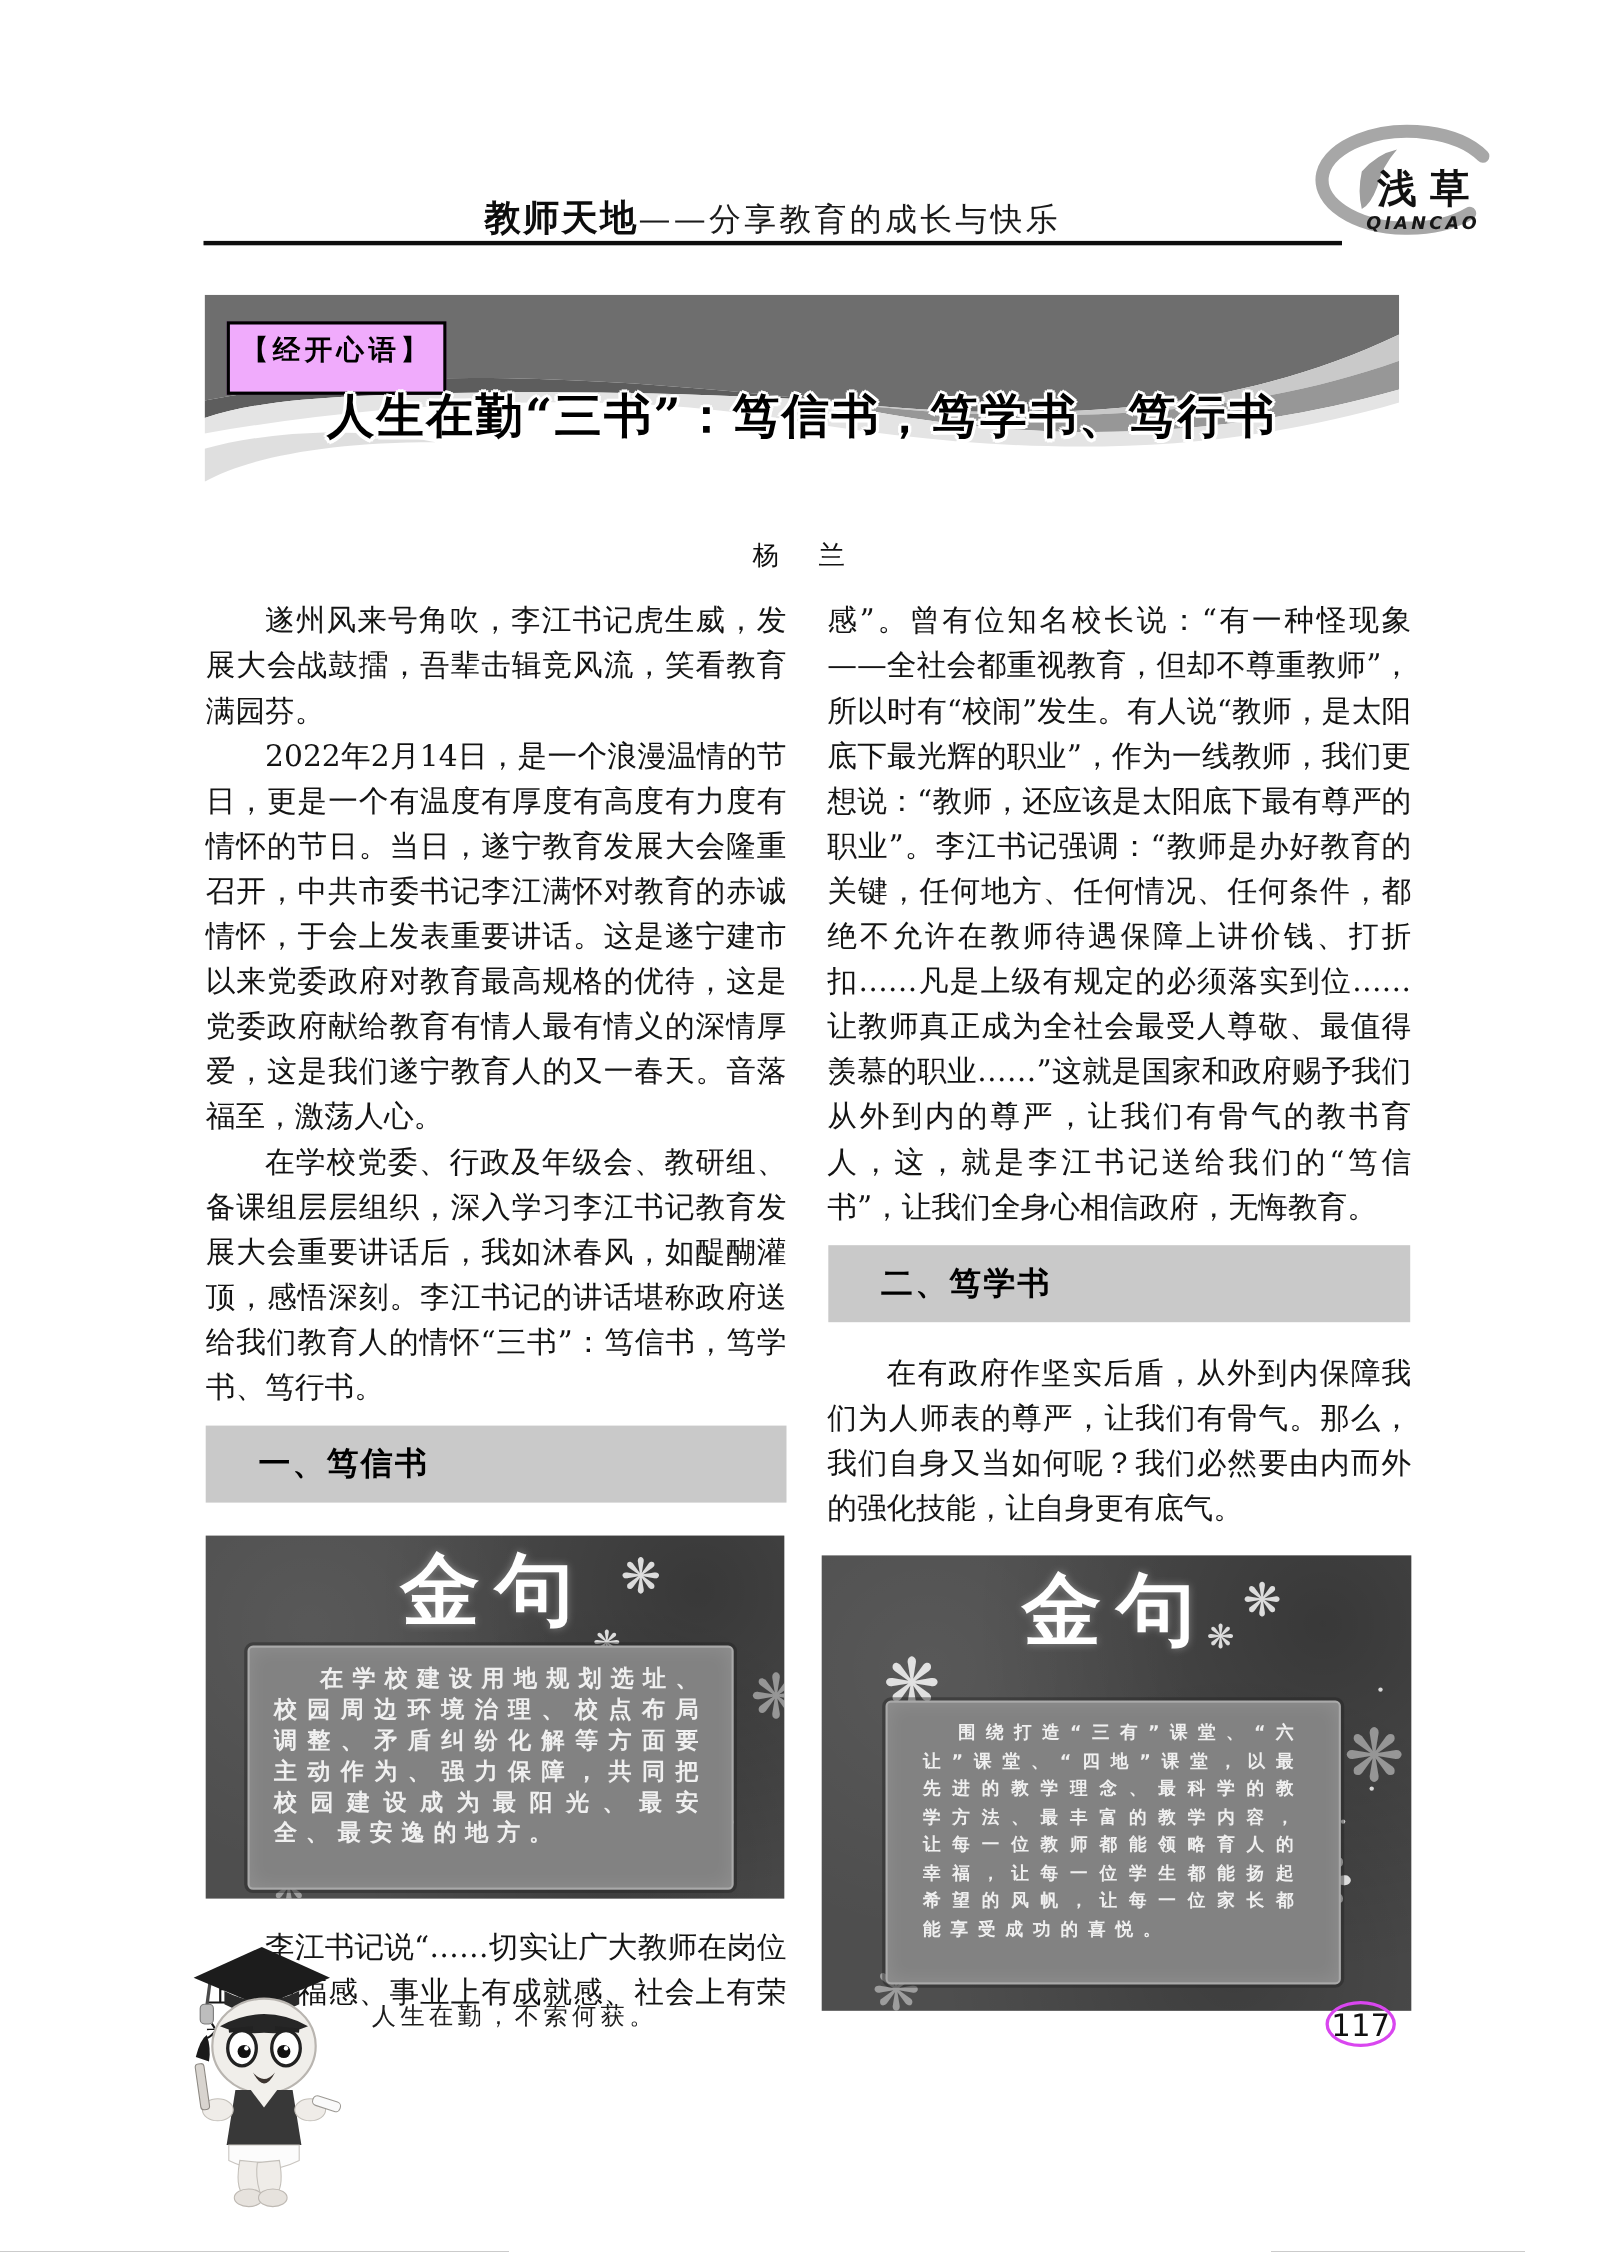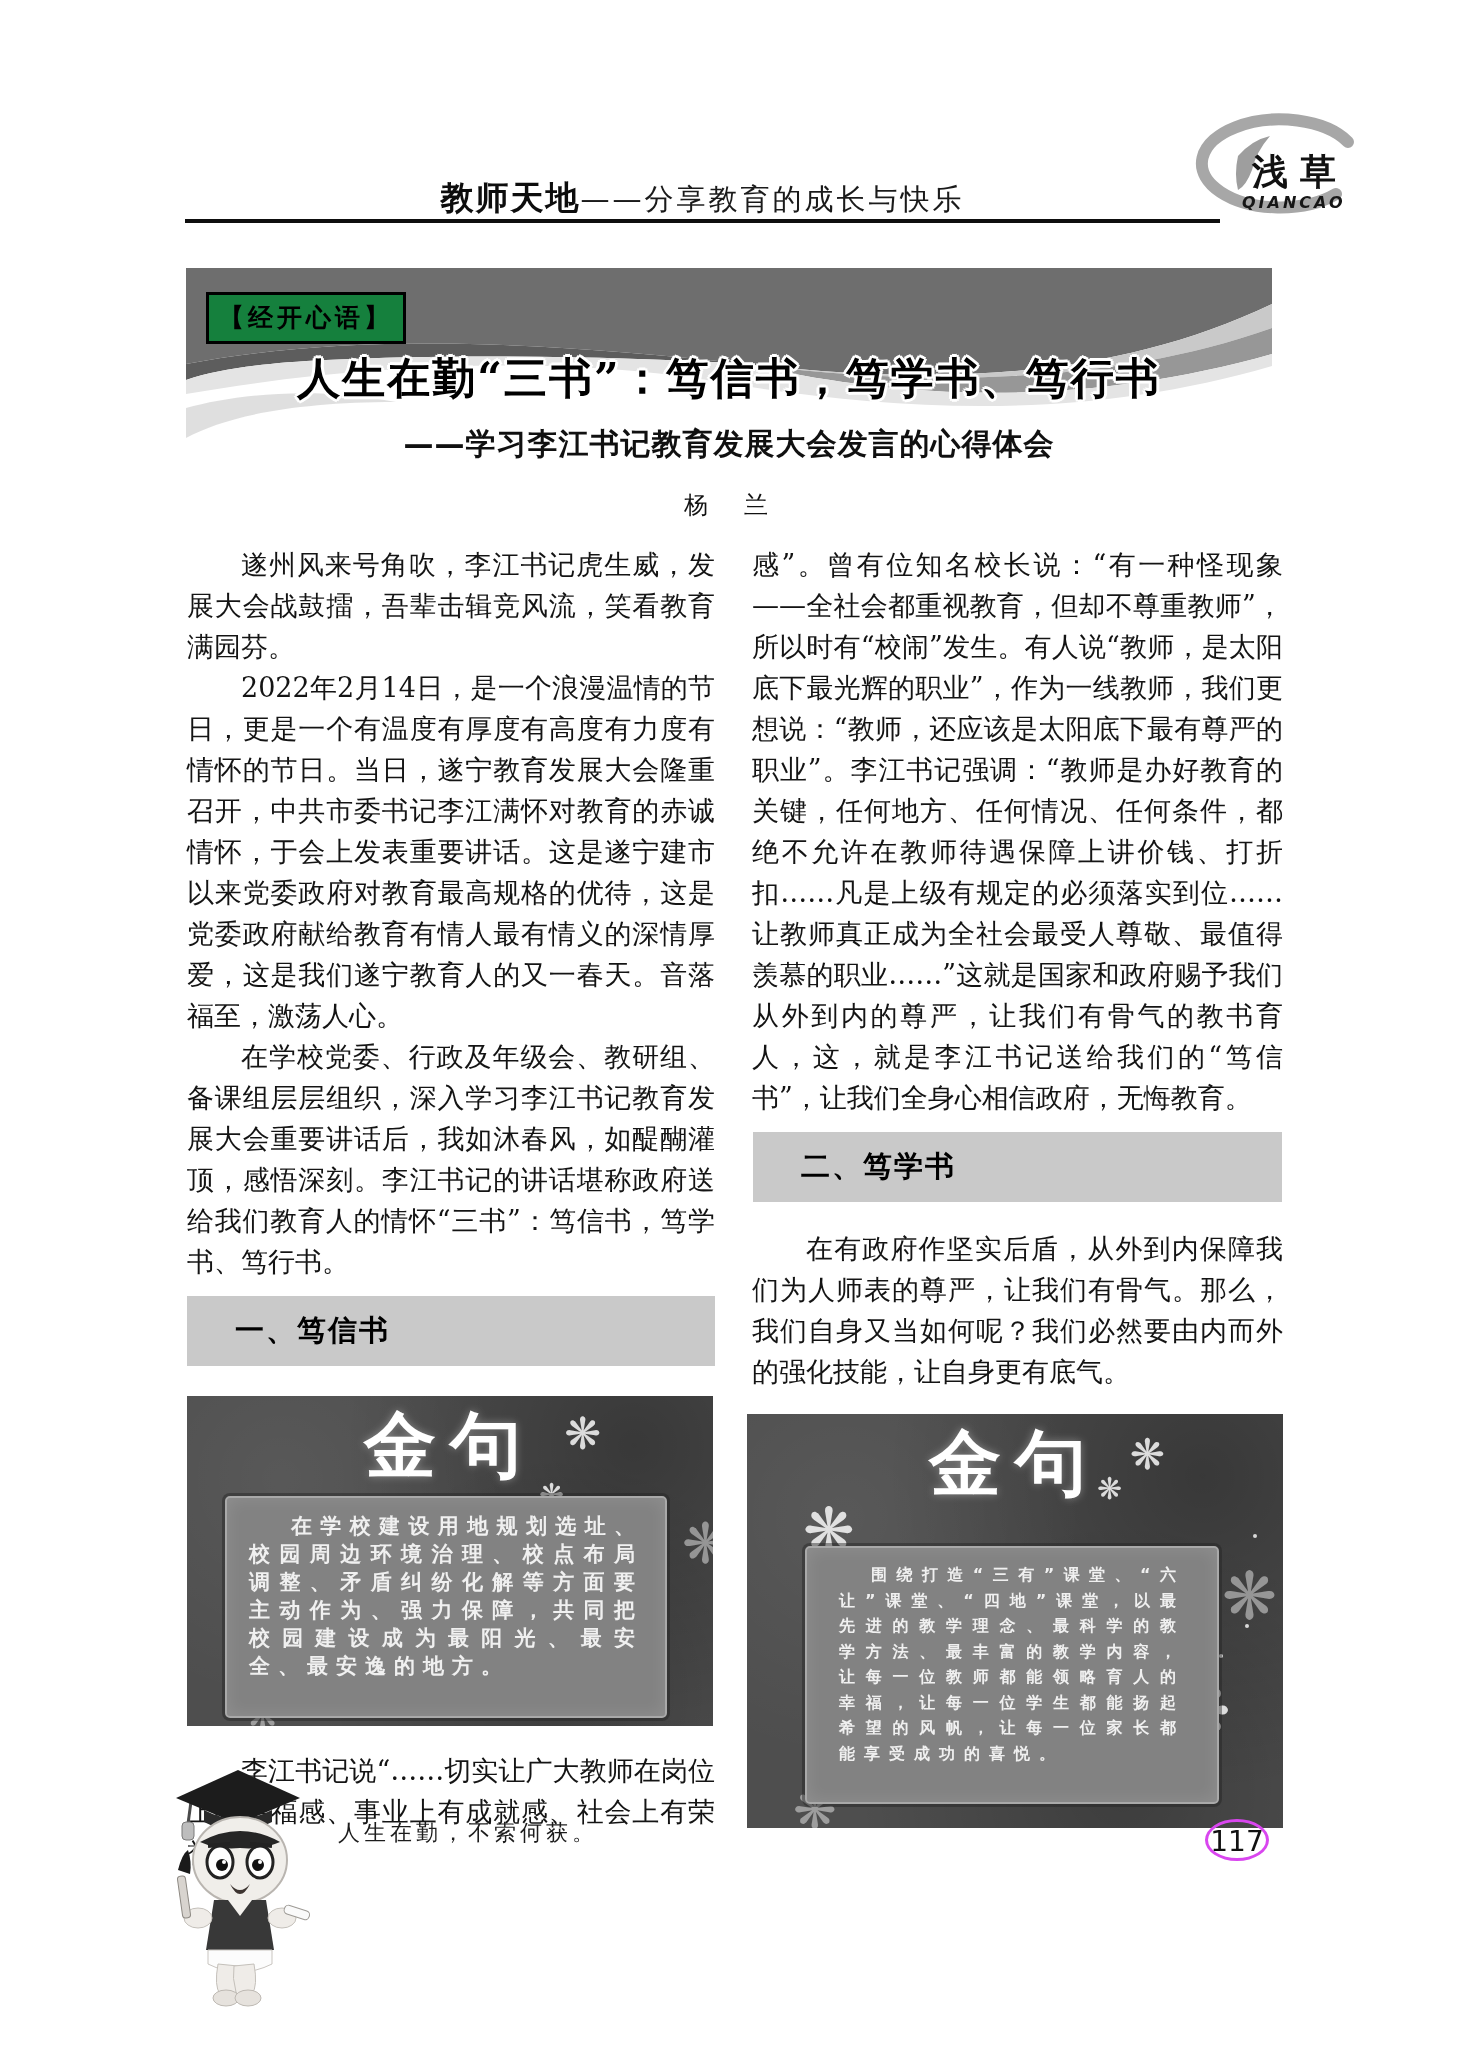--- a/index.html
+++ b/index.html
@@ -8,22 +8,22 @@
 
   
   .header-title{position:absolute;left:185px;top:176px;width:1035px;text-align:center;white-space:nowrap;}
   .header-brand{font-family:"DejaVu Sans","Liberation Sans",sans-serif;font-weight:900;font-size:33px;letter-spacing:2px;color:#0d0d0d;}
   .header-slogan{font-family:"DejaVu Serif","Liberation Serif",serif;font-weight:500;font-size:29px;letter-spacing:3px;color:#1a1a1a;}
   .header-rule{position:absolute;left:185px;top:219px;width:1035px;height:4px;background:#0e0e0e;}
   .logo{position:absolute;left:1186px;top:112px;width:180px;height:112px;}
 
   
   .banner{position:absolute;left:186px;top:268px;width:1086px;height:170px;}
-  .tag-box{position:absolute;left:206px;top:292px;background:#15803d;border:3px solid #000;
-           padding:6px 10px 7px;font-size:25px;font-weight:700;letter-spacing:4px;
+  .tag-box{position:absolute;left:206px;top:292px;background:#f0abfc;border:3px solid #000;
+           padding:6px 10px 22px;font-size:25px;font-weight:700;letter-spacing:4px;
            font-family:"DejaVu Serif","Liberation Serif",serif;color:#000;}
   .main-title{position:absolute;left:186px;top:350px;width:1086px;text-align:center;
               font-family:"DejaVu Serif","Liberation Serif",serif;font-weight:900;font-size:43px;
               letter-spacing:2px;color:#000;white-space:nowrap;
               text-shadow:-2px -2px 0 #fff,2px -2px 0 #fff,-2px 2px 0 #fff,2px 2px 0 #fff,
                           0 -3px 0 #fff,0 3px 0 #fff,-3px 0 0 #fff,3px 0 0 #fff;}
   .subtitle{position:absolute;left:186px;top:424px;width:1086px;text-align:center;
             font-family:"DejaVu Sans","Liberation Sans",sans-serif;font-weight:700;font-size:30px;
             letter-spacing:1px;color:#101010;white-space:nowrap;}
   .author{position:absolute;left:186px;top:489px;width:1086px;text-align:center;
@@ -110,21 +110,20 @@
       <path fill="#6e6e6e" d="M0,0 H1086 V36 C930,110 760,118 560,96 C360,74 170,64 0,96 Z"></path>
       <path fill="#5d5d5d" d="M0,96 C170,64 360,74 560,96 C430,88 270,86 140,92 C80,95 35,100 0,112 Z"></path>
       <path fill="#c9c9c9" d="M1086,36 C930,110 760,118 560,96 C700,114 906,124 1086,60 Z"></path>
       <path fill="#979797" d="M1086,60 C906,124 700,114 560,96 C700,128 880,144 1086,86 Z"></path>
       <path fill="#e4e4e4" d="M0,112 C35,100 80,95 140,92 C270,86 430,88 560,96 C700,128 880,144 1086,86 L1086,98 C880,158 690,140 520,112 C360,86 160,98 0,126 Z"></path>
       <path fill="#dcdcdc" d="M0,170 C40,148 110,134 210,134 C130,118 50,126 0,140 Z" opacity="0.9"></path>
     </svg>
   </div>
   <div class="tag-box">【经开心语】</div>
   <div class="main-title">人生在勤“三书”：笃信书，笃学书、笃行书</div>
-  <div class="subtitle">——学习李江书记教育发展大会发言的心得体会</div>
   <div class="author">杨　兰</div>
 
   <div class="col col-left">
     <p>遂州风来号角吹，李江书记虎生威，发展大会战鼓擂，吾辈击辑竞风流，笑看教育满园芬。</p>
     <p>2022年2月14日，是一个浪漫温情的节日，更是一个有温度有厚度有高度有力度有情怀的节日。当日，遂宁教育发展大会隆重召开，中共市委书记李江满怀对教育的赤诚情怀，于会上发表重要讲话。这是遂宁建市以来党委政府对教育最高规格的优待，这是党委政府献给教育有情人最有情义的深情厚爱，这是我们遂宁教育人的又一春天。音落福至，激荡人心。</p>
     <p>在学校党委、行政及年级会、教研组、备课组层层组织，深入学习李江书记教育发展大会重要讲话后，我如沐春风，如醍醐灌顶，感悟深刻。李江书记的讲话堪称政府送给我们教育人的情怀“三书”：笃信书，笃学书、笃行书。</p>
     <div class="section-box">一、笃信书</div>
 
     <div class="jinju-card card-left">
       <div class="jinju-title">金句</div>

